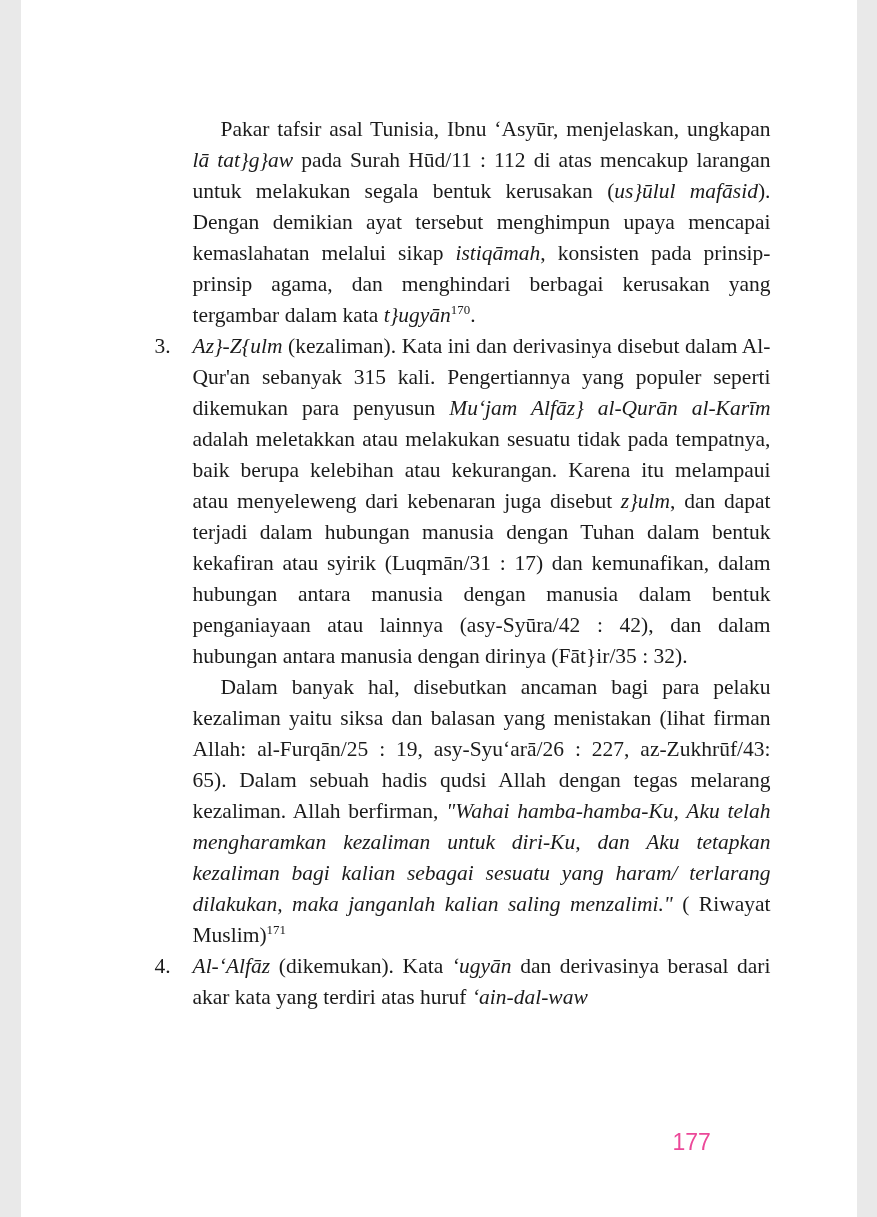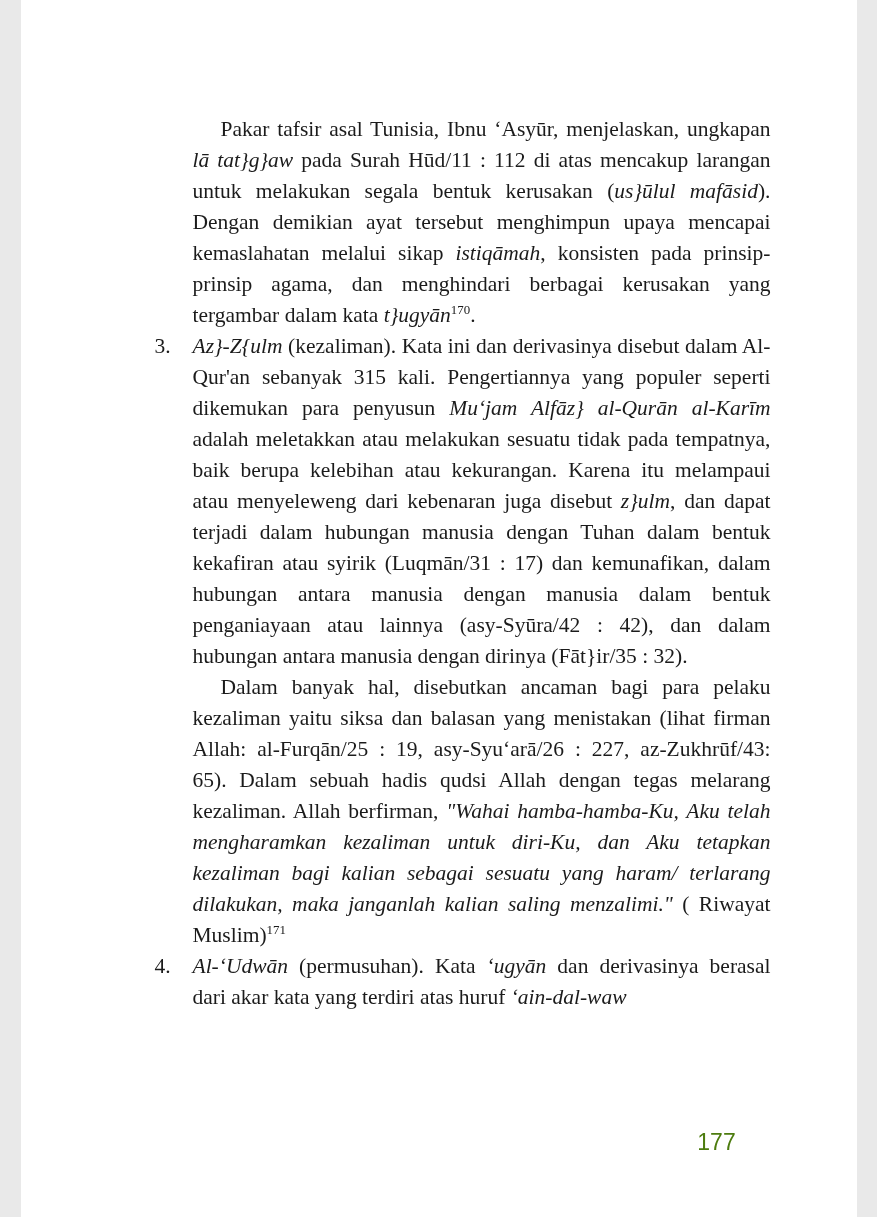--- a/index.html
+++ b/index.html
@@ -35,32 +35,32 @@
   .it { font-style: italic; }
   sup.fnref {
     font-size: 0.6em;
     line-height: 0;
     vertical-align: super;
     font-style: normal;
   }
   .page-number {
     position: absolute;
     top: 1129px;
-    left: 666px;
+    left: 652px;
     width: 60px;
-    text-align: center;
+    text-align: left;
     font-family: "Liberation Sans", sans-serif;
     font-size: 23px;
-    color: #4d7c0f;
+    color: #ec4899;
   }
 </style>
 </head>
 <body>
 
 <div class="page">
   <div class="text-block" id="text-block">
       <p class="para indent"><span>Pakar tafsir asal Tunisia, Ibnu ‘Asyūr, menjelaskan, ungkapan </span><span class="it">lā tat}g}aw</span><span> pada Surah Hūd/11 : 112 di atas mencakup larangan untuk melakukan segala bentuk kerusakan (</span><span class="it">us}ūlul mafāsid</span><span>). Dengan demikian ayat tersebut menghimpun upaya mencapai kemaslahatan melalui sikap </span><span class="it">istiqāmah</span><span>, konsisten pada prinsip-prinsip agama, dan menghindari berbagai kerusakan yang tergambar dalam kata </span><span class="it">t}ugyān</span><sup class="fnref">170</sup><span>.</span></p>
       <p class="para item"><span class="num">3.</span><span class="it">Az}-Z{ulm</span><span> (kezaliman). Kata ini dan derivasinya disebut dalam Al-Qur'an sebanyak 315 kali. Pengertiannya yang populer seperti dikemukan para penyusun </span><span class="it">Mu‘jam Alfāz} al-Qurān al-Karīm</span><span> adalah meletakkan atau melakukan sesuatu tidak pada tempatnya, baik berupa kelebihan atau kekurangan. Karena itu melampaui atau menyeleweng dari kebenaran juga disebut </span><span class="it">z}ulm</span><span>, dan dapat terjadi dalam hubungan manusia dengan Tuhan dalam bentuk kekafiran atau syirik (Luqmān/31 : 17) dan kemunafikan, dalam hubungan antara manusia dengan manusia dalam bentuk penganiayaan atau lainnya (asy-Syūra/42 : 42), dan dalam hubungan antara manusia dengan dirinya  (Fāt}ir/35 : 32).</span></p>
       <p class="para indent"><span>Dalam banyak hal, disebutkan ancaman bagi para pelaku kezaliman yaitu siksa dan balasan yang menistakan (lihat firman Allah: al-Furqān/25 : 19, asy-Syu‘arā/26 : 227, az-Zukhrūf/43: 65). Dalam sebuah hadis qudsi Allah dengan tegas melarang kezaliman. Allah berfirman, </span><span class="it">"Wahai hamba-hamba-Ku, Aku telah mengharamkan kezaliman untuk diri-Ku, dan Aku tetapkan kezaliman bagi kalian sebagai sesuatu yang haram/ terlarang dilakukan, maka janganlah kalian saling menzalimi."</span><span> ( Riwayat Muslim)</span><sup class="fnref">171</sup></p>
-      <p class="para item"><span class="num">4.</span><span class="it">Al-‘Udwān</span><span> (permusuhan). Kata </span><span class="it">‘ugyān</span><span> dan derivasinya berasal dari akar kata yang terdiri atas huruf </span><span class="it">‘ain-dal-waw</span></p>
+      <p class="para item"><span class="num">4.</span><span class="it">Al-‘Alfāz</span><span> (dikemukan). Kata </span><span class="it">‘ugyān</span><span> dan derivasinya berasal dari akar kata yang terdiri atas huruf </span><span class="it">‘ain-dal-waw</span></p>
     </div>
   <div class="page-number">177</div>
 </div>
 
 </body></html>

